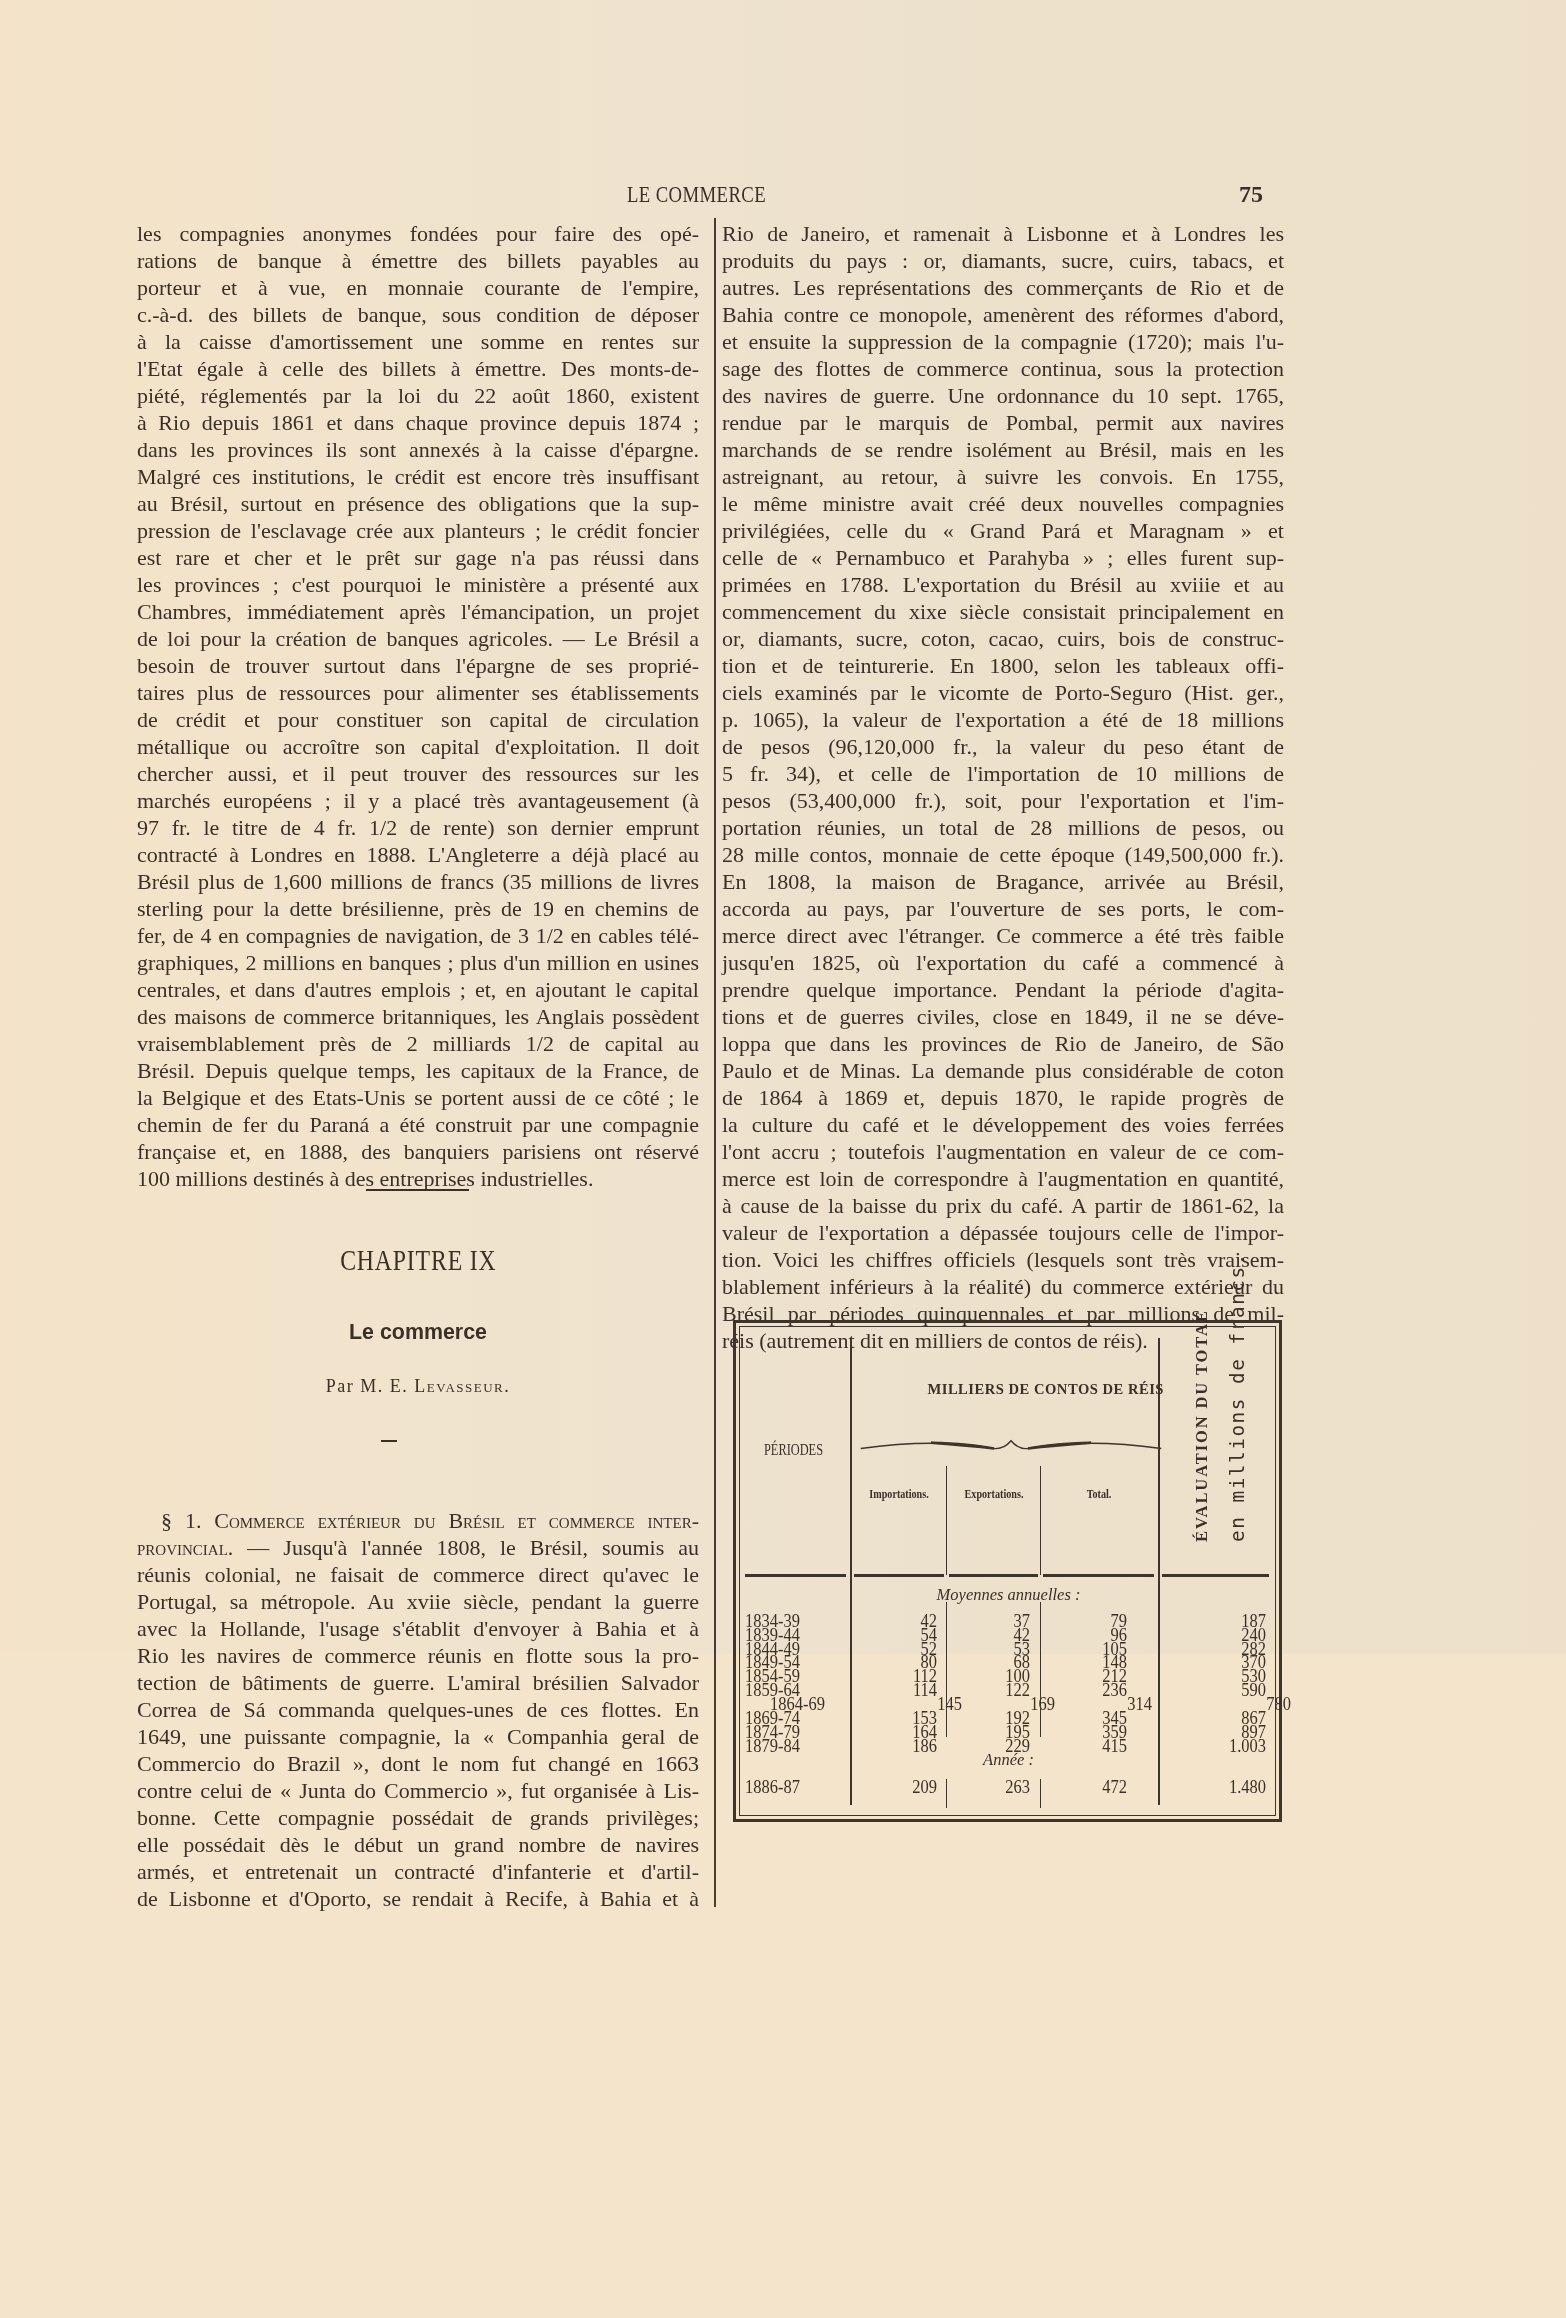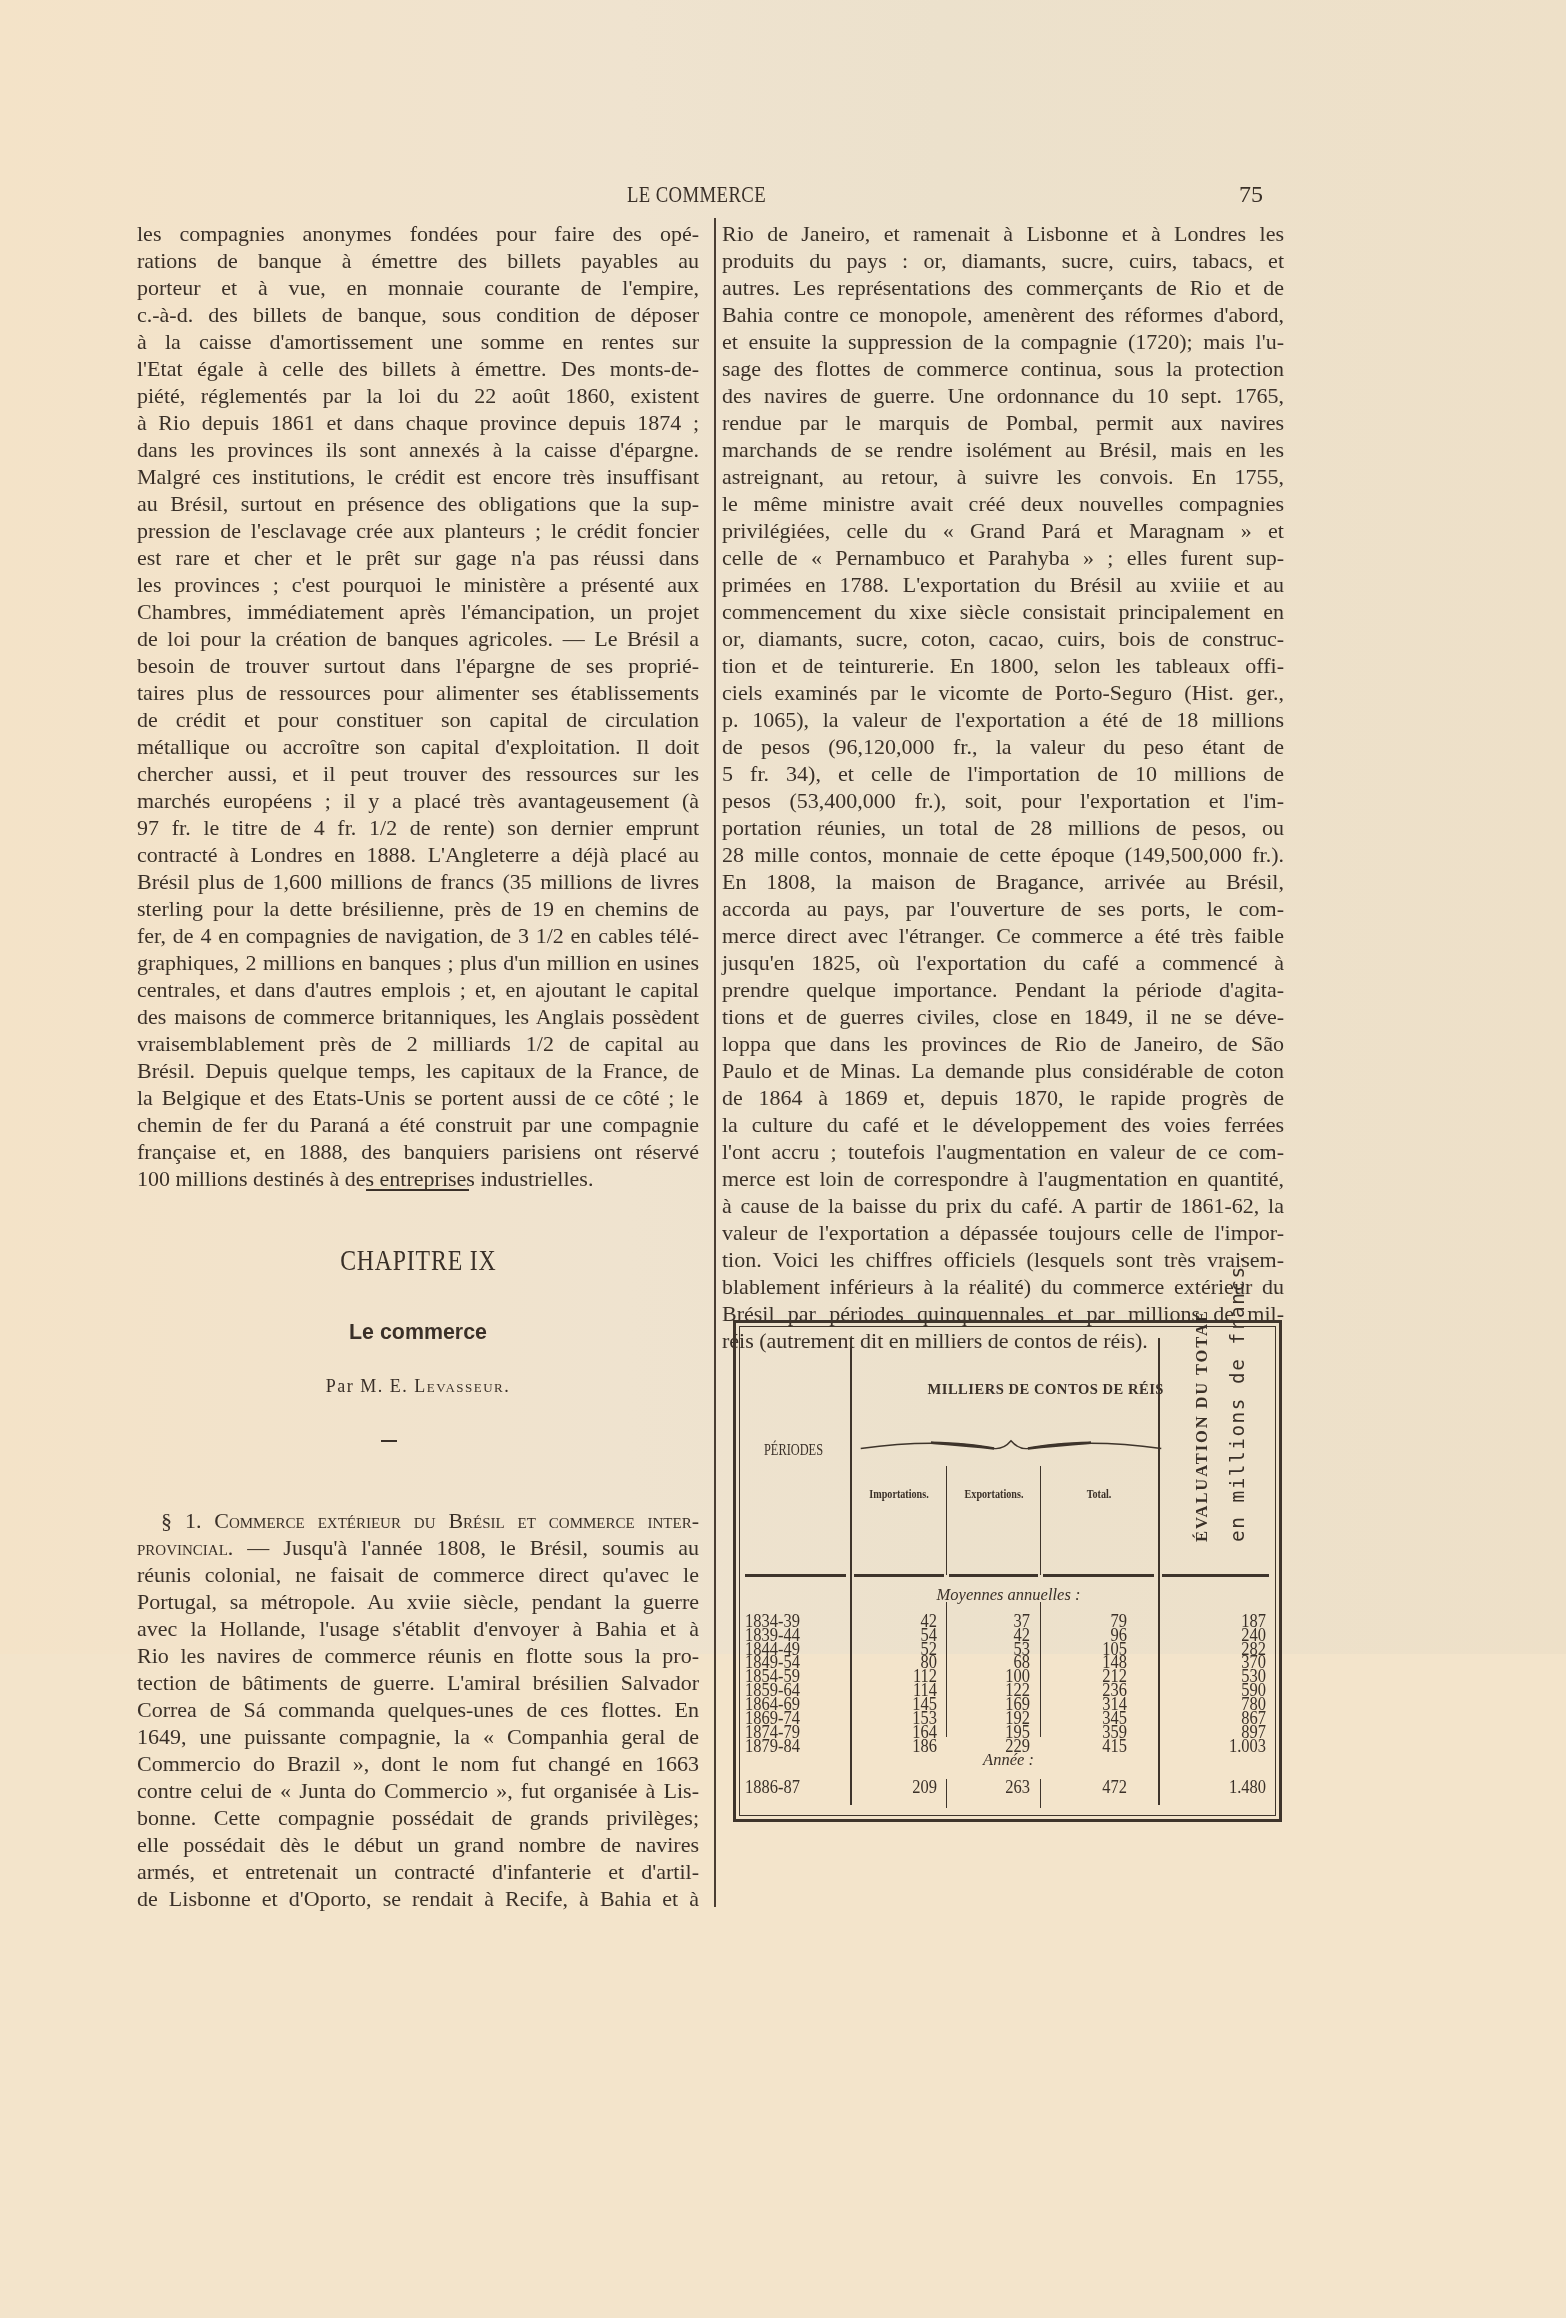--- a/index.html
+++ b/index.html
@@ -13,21 +13,21 @@
   }
   .page {
     position: absolute; left: 0; top: 0; width: 1567px; height: 1654px;
     background: linear-gradient(90deg, #f4e3c8 0%, #efe3cf 40%, #ece1cc 60%, #eee0c8 100%);
   }
   .running-head {
     position: absolute; top: 181px; left: 627px;
     font-size: 24px; letter-spacing: 0.5px; transform: scaleX(0.78); transform-origin: left;
   }
   .folio {
-    position: absolute; top: 181px; left: 1239px; font-size: 24px; font-weight: normal;
+    position: absolute; top: 181px; left: 1239px; font-size: 24px; font-weight: bold;
   }
   .col {
     position: absolute; top: 220px; width: 562px;
     font-size: 22px; line-height: 27px; text-align: justify;
   }
   .col-left { left: 137px; }
   .col-right { left: 722px; }
   .line { display: block; white-space: nowrap; text-align-last: justify; text-align: justify; }
   .line.last { text-align-last: left; }
   .vrule {
@@ -286,21 +286,21 @@
           <span class="c-tot">212</span>
           <span class="c-eval">530</span>
         </div>
         <div class="trow" style="top: 356px;">
           <span class="c-period">1859-64</span>
           <span class="c-imp">114</span>
           <span class="c-exp">122</span>
           <span class="c-tot">236</span>
           <span class="c-eval">590</span>
         </div>
-        <div class="trow" style="top: 370px;">
+        <div class="trow" style="top: 370px; margin-left: 25px;">
           <span class="c-period">1864-69</span>
           <span class="c-imp">145</span>
           <span class="c-exp">169</span>
           <span class="c-tot">314</span>
           <span class="c-eval">780</span>
         </div>
         <div class="trow" style="top: 384px;">
           <span class="c-period">1869-74</span>
           <span class="c-imp">153</span>
           <span class="c-exp">192</span>

